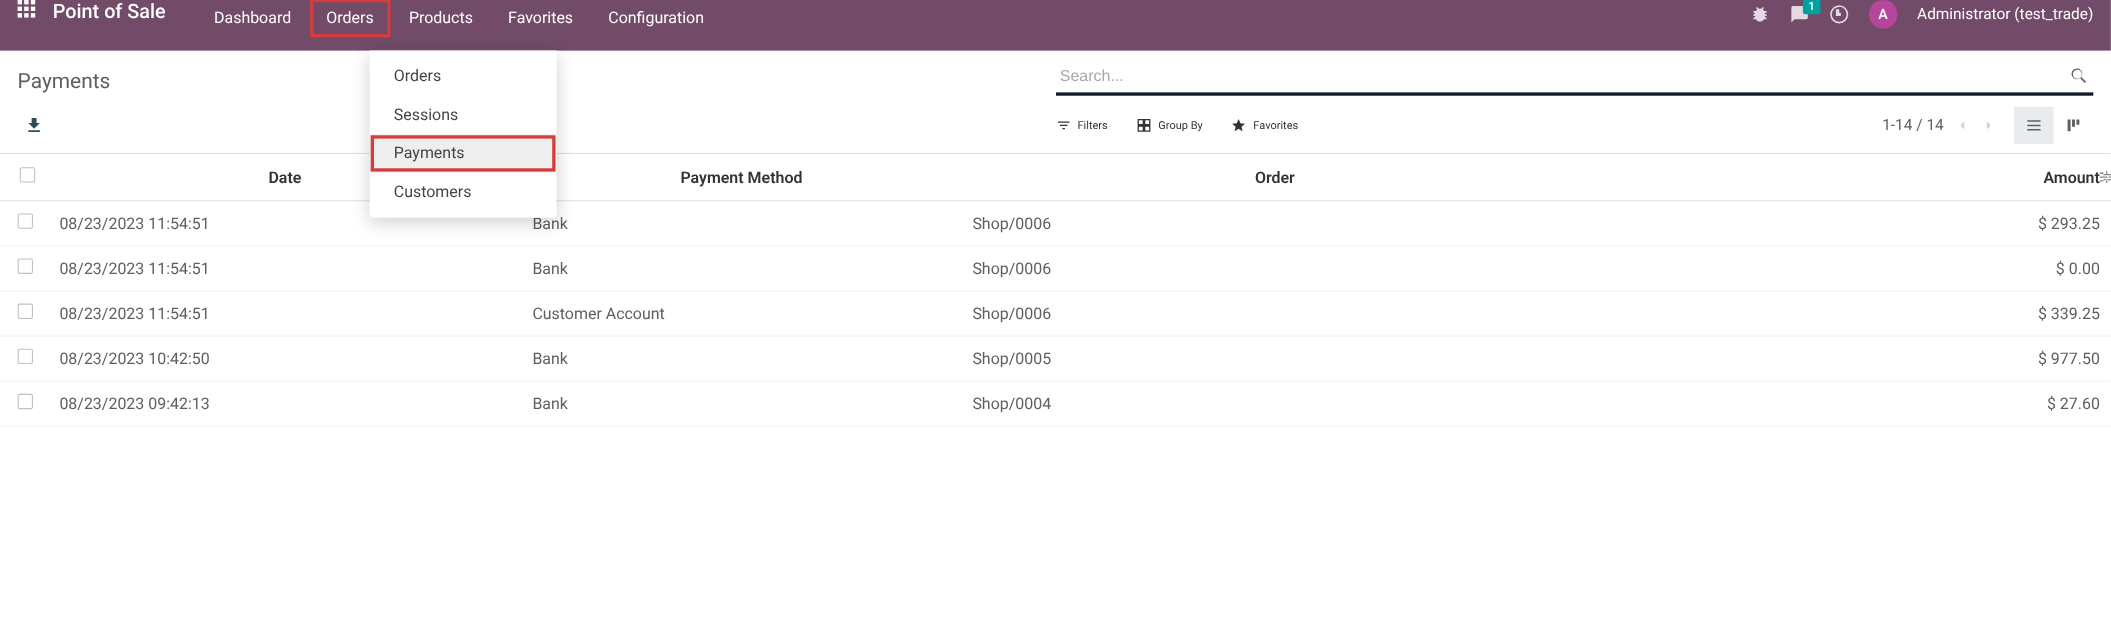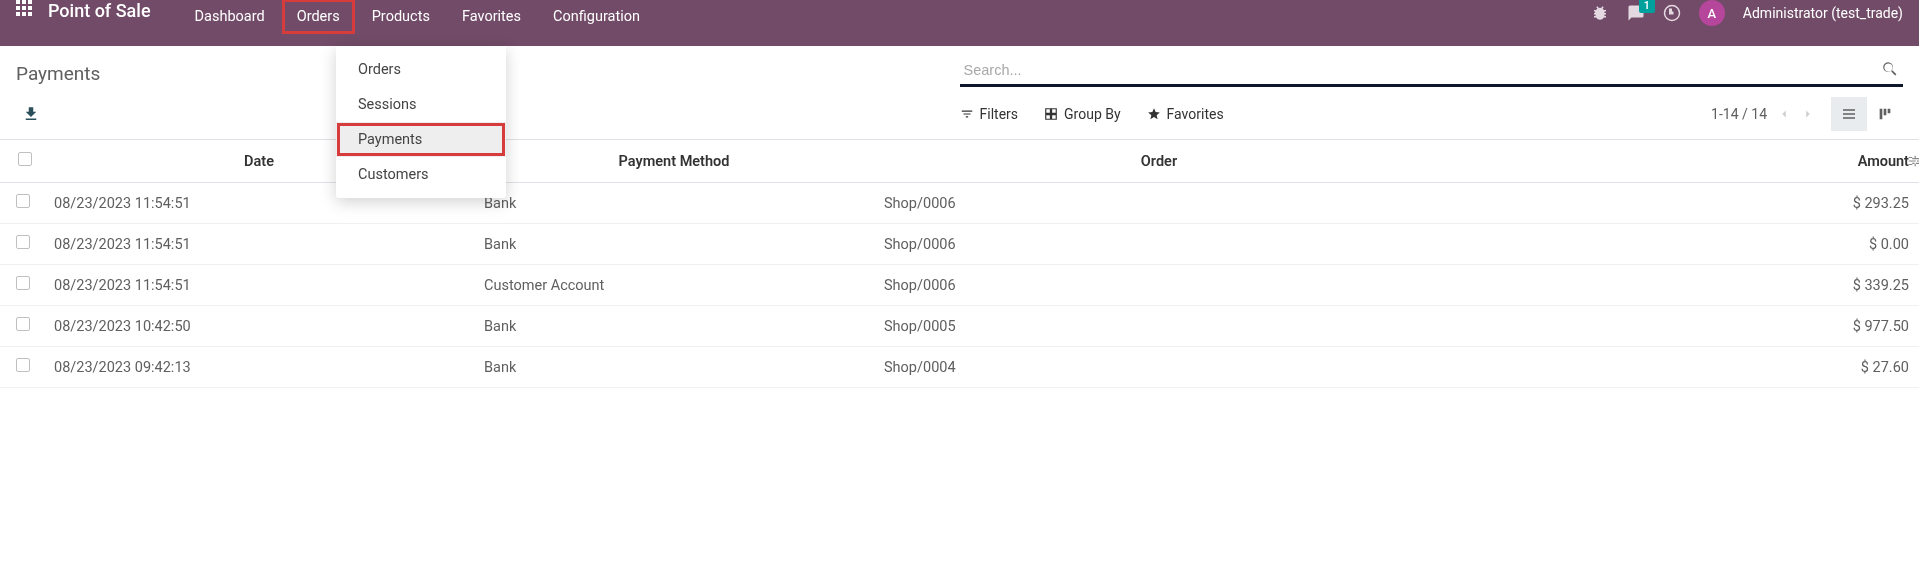--- a/index.html
+++ b/index.html
@@ -30,21 +30,21 @@
 .search-area { flex: 1; }
 .search-input { width: 100%; border: none; border-bottom: 3px solid #0f172a; padding: 6px 30px 6px 4px; font-size: 14.5px; outline: none; }
 .search-input::placeholder { color: #a8a8a8; }
 .search-wrap { position: relative; }
 .search-icon { position: absolute; right: 4px; top: 4px; width: 18px; height: 18px; fill: #5f5f5f; }
 
 .cp-row2 { display: flex; align-items: center; margin-top: 10px; padding-bottom: 8px; }
 .cp-left { flex: 0 0 50%; display: flex; gap: 12px; }
 .export-icon { width: 18px; height: 18px; fill: #2a4f5a; cursor: pointer; margin-left: 6px; }
 .cp-filters { display: flex; gap: 26px; align-items: center; flex: 1; }
-.filter-btn { display: flex; align-items: center; gap: 6px; cursor: pointer; color: #333; font-size: 14px; }
+.filter-btn { display: flex; align-items: center; gap: 6px; cursor: pointer; color: #333; font-size: 10px; }
 .filter-btn svg { width: 14px; height: 14px; fill: #333; }
 .cp-right { display: flex; align-items: center; gap: 16px; }
 .pager { color: #5f5f5f; font-size: 14px; display: flex; align-items: center; gap: 10px; }
 .pager-arrow { width: 14px; height: 14px; fill: #cfcfcf; cursor: pointer; }
 .view-switch { display: flex; gap: 0; }
 .view-btn { width: 36px; height: 34px; display: flex; align-items: center; justify-content: center; cursor: pointer; background: #fff; }
 .view-btn.active { background: #e9ecef; }
 .view-btn svg { width: 16px; height: 16px; fill: #5f5f5f; }
 
 .table-wrap { overflow-y: auto; }

